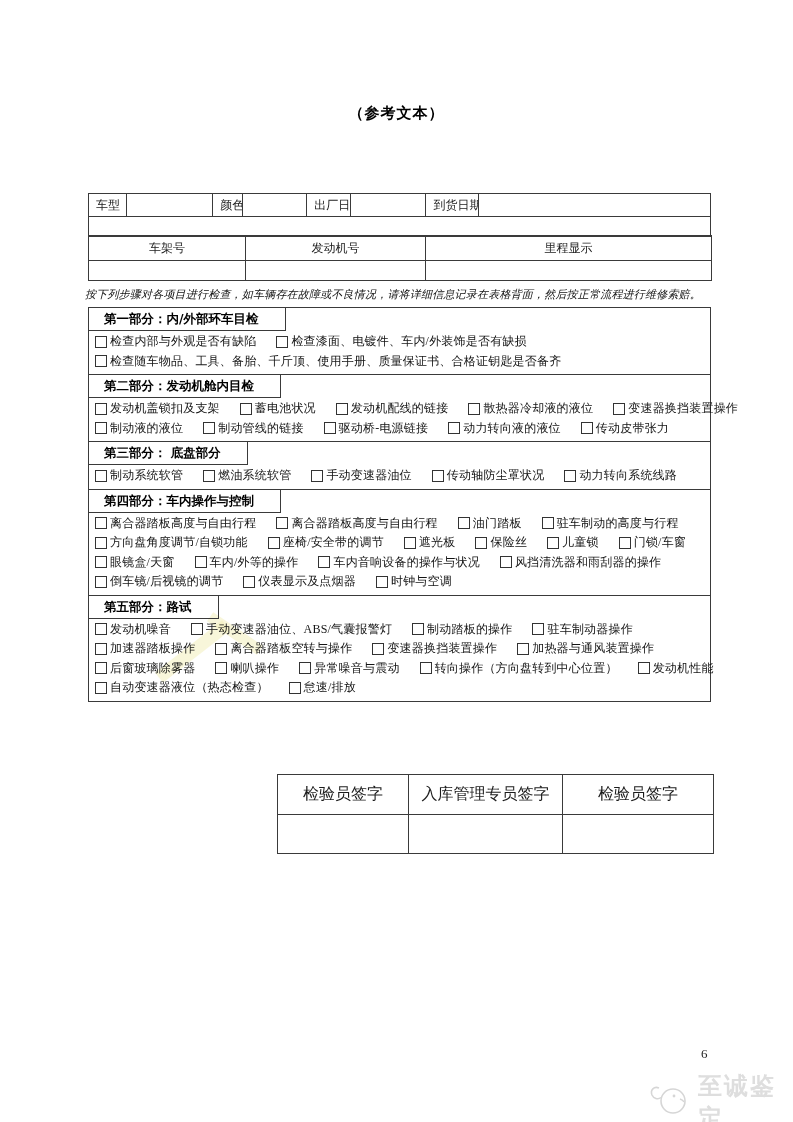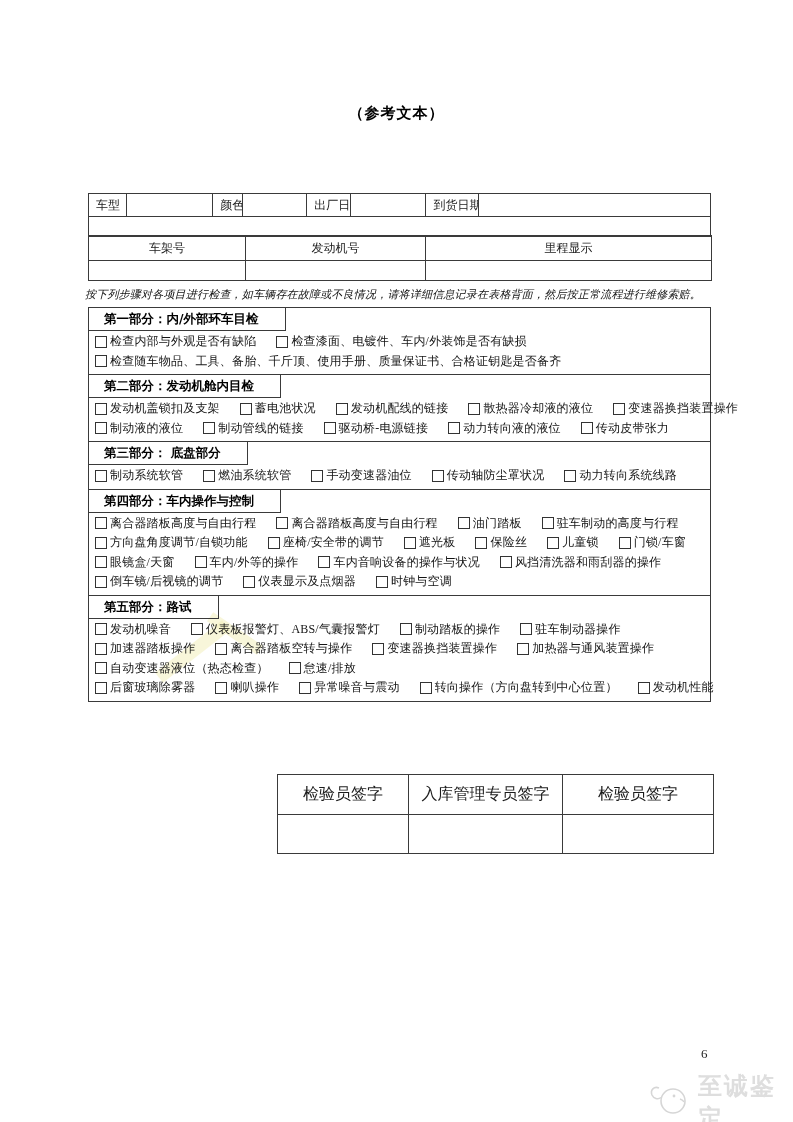--- a/index.html
+++ b/index.html
@@ -313,21 +313,21 @@
           </div>
         </div></div>
       <div class="section"><div class="section-header">第五部分：路试</div><div class="rows">
           <div class="check-row">
             <span class="check-item">
               <span class="checkbox"></span>
               <span class="check-label">发动机噪音</span>
             </span>
             <span class="check-item">
               <span class="checkbox"></span>
-              <span class="check-label">仪表板报警灯、ABS/气囊报警灯</span>
+              <span class="check-label">手动变速器油位、ABS/气囊报警灯</span>
             </span>
             <span class="check-item">
               <span class="checkbox"></span>
               <span class="check-label">制动踏板的操作</span>
             </span>
             <span class="check-item">
               <span class="checkbox"></span>
               <span class="check-label">驻车制动器操作</span>
             </span>
           </div>
@@ -345,47 +345,47 @@
               <span class="check-label">变速器换挡装置操作</span>
             </span>
             <span class="check-item">
               <span class="checkbox"></span>
               <span class="check-label">加热器与通风装置操作</span>
             </span>
           </div>
           <div class="check-row">
             <span class="check-item">
               <span class="checkbox"></span>
+              <span class="check-label">后窗玻璃除雾器</span>
+            </span>
+            <span class="check-item">
+              <span class="checkbox"></span>
+              <span class="check-label">喇叭操作</span>
+            </span>
+            <span class="check-item">
+              <span class="checkbox"></span>
+              <span class="check-label">异常噪音与震动</span>
+            </span>
+            <span class="check-item">
+              <span class="checkbox"></span>
+              <span class="check-label">转向操作（方向盘转到中心位置）</span>
+            </span>
+            <span class="check-item">
+              <span class="checkbox"></span>
+              <span class="check-label">发动机性能</span>
+            </span>
+          </div>
+          <div class="check-row">
+            <span class="check-item">
+              <span class="checkbox"></span>
               <span class="check-label">自动变速器液位（热态检查）</span>
             </span>
             <span class="check-item">
               <span class="checkbox"></span>
               <span class="check-label">怠速/排放</span>
-            </span>
-          </div>
-          <div class="check-row">
-            <span class="check-item">
-              <span class="checkbox"></span>
-              <span class="check-label">后窗玻璃除雾器</span>
-            </span>
-            <span class="check-item">
-              <span class="checkbox"></span>
-              <span class="check-label">喇叭操作</span>
-            </span>
-            <span class="check-item">
-              <span class="checkbox"></span>
-              <span class="check-label">异常噪音与震动</span>
-            </span>
-            <span class="check-item">
-              <span class="checkbox"></span>
-              <span class="check-label">转向操作（方向盘转到中心位置）</span>
-            </span>
-            <span class="check-item">
-              <span class="checkbox"></span>
-              <span class="check-label">发动机性能</span>
             </span>
           </div>
         </div></div>
     </div>
 
   <table id="signature-table">
     <colgroup>
       <col style="width:131px">
         <col style="width:154px">
         <col style="width:151px">

